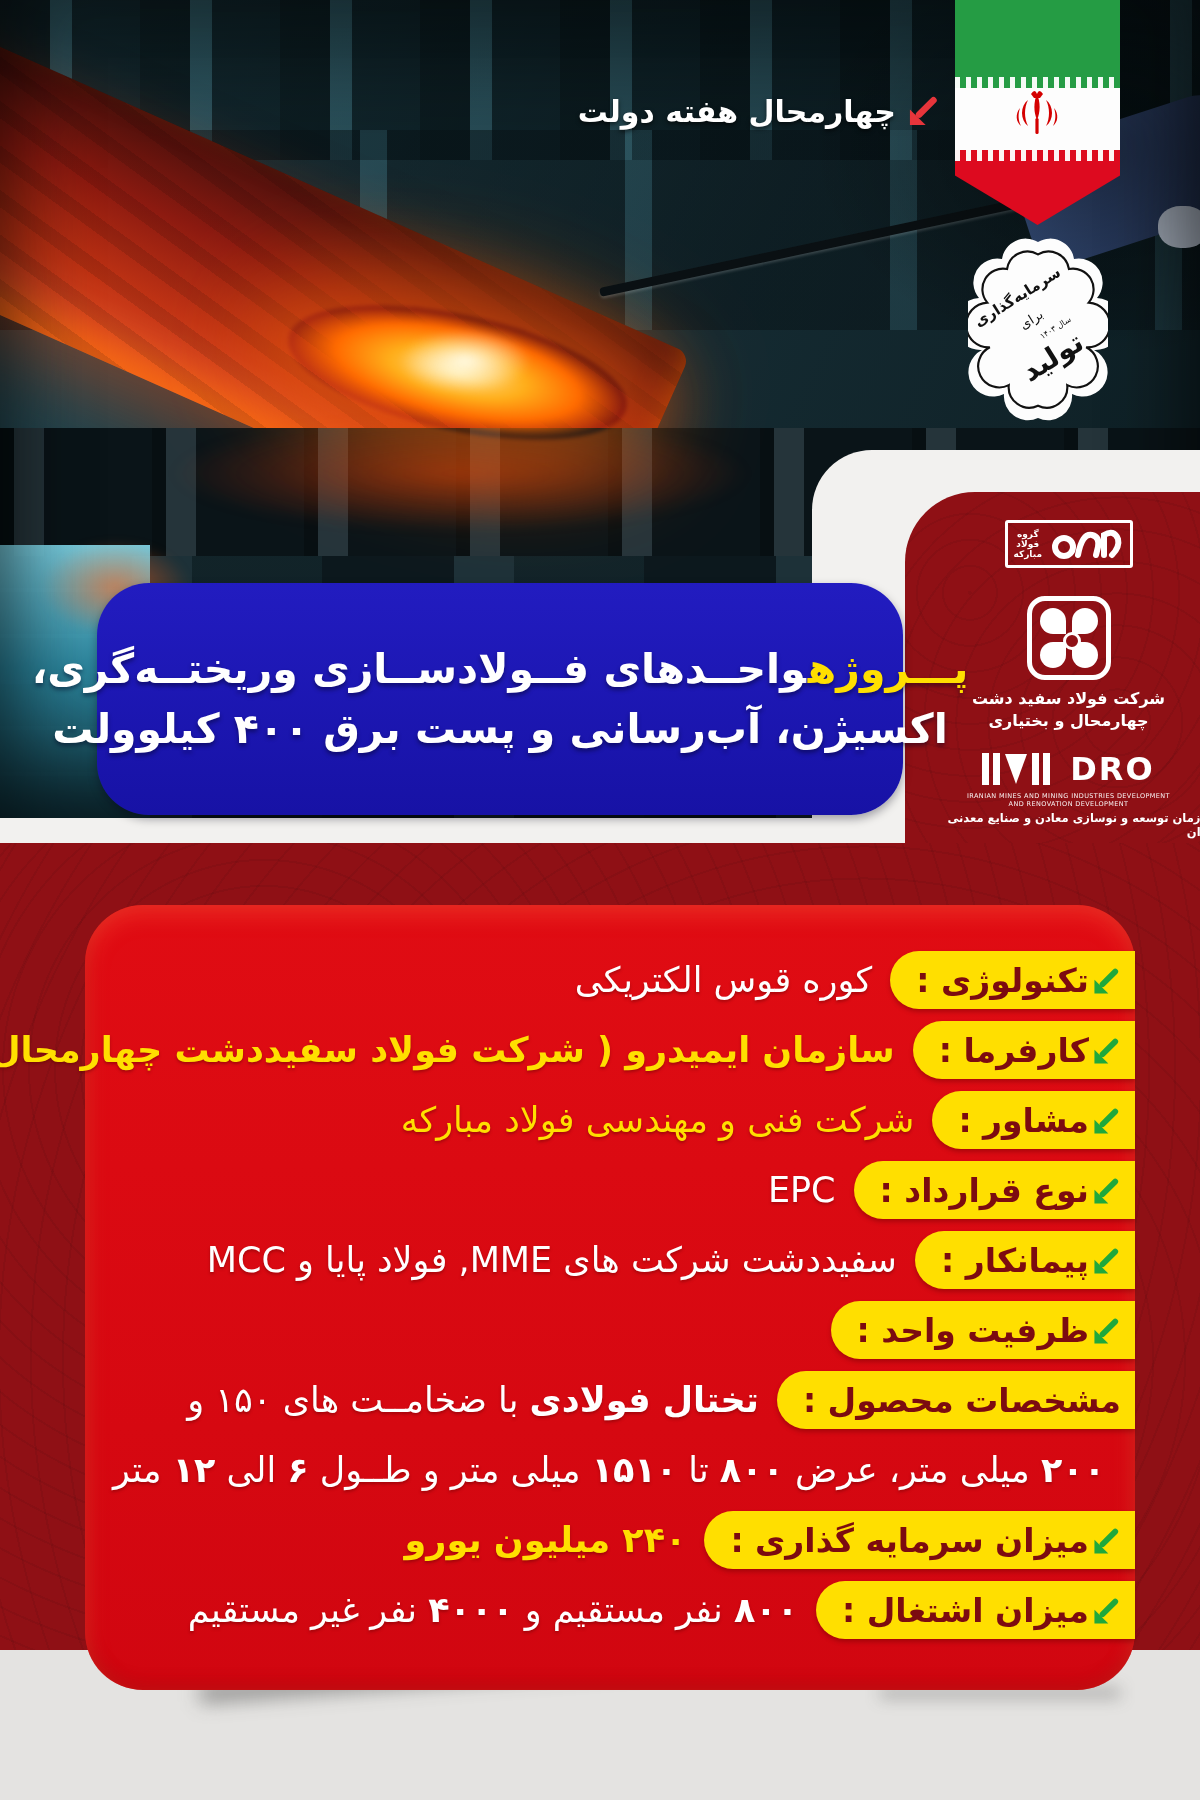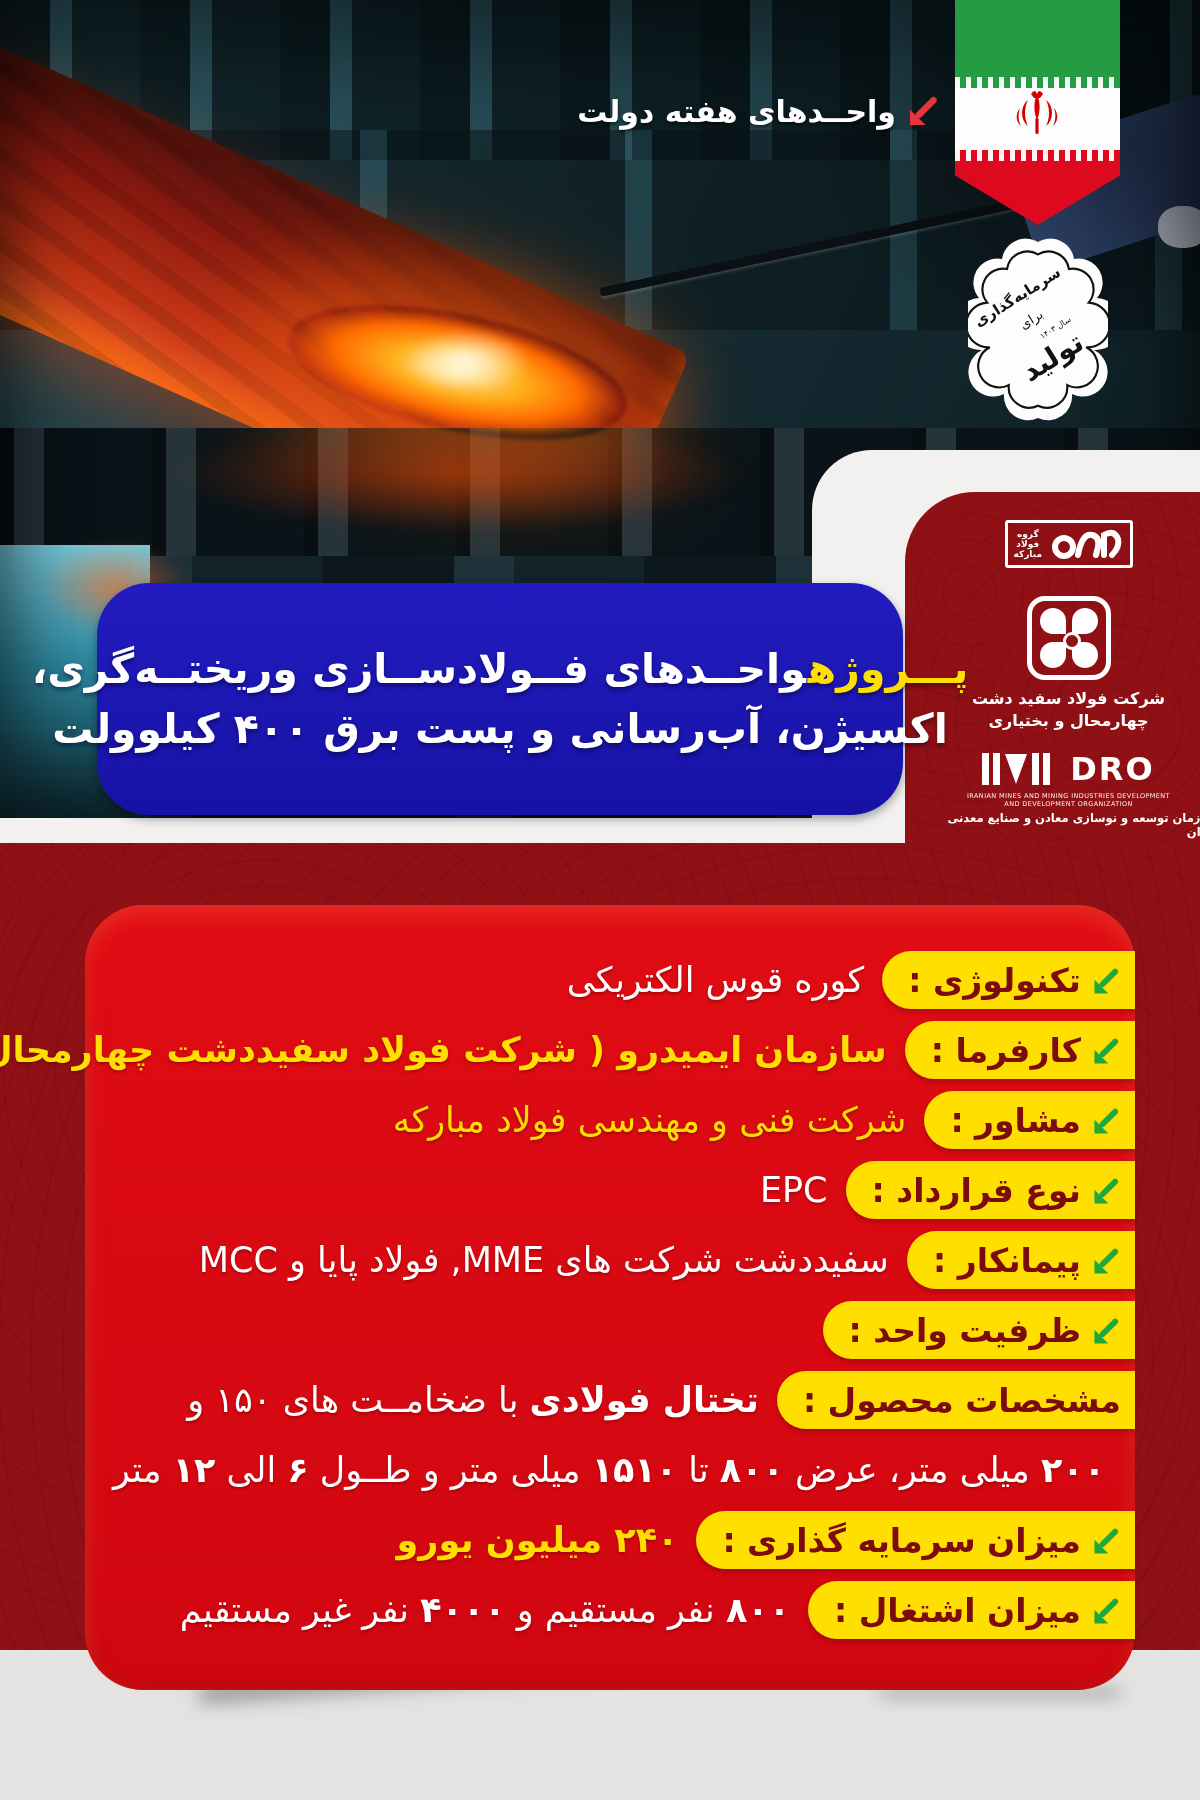--- a/index.html
+++ b/index.html
@@ -114,21 +114,21 @@
   #panel-shadow1{left:200px;top:1686px;width:740px;height:16px;background:rgba(40,40,40,.5);
     filter:blur(10px);transform:rotate(-4.5deg);transform-origin:left center;}
   #panel-shadow2{left:880px;top:1688px;width:240px;height:10px;background:rgba(60,60,60,.35);filter:blur(8px);}
   #red-panel{left:85px;top:905px;width:1050px;height:785px;border-radius:58px;
     background:linear-gradient(180deg,#e00c13,#d10610);
     box-shadow:inset 0 8px 22px rgba(255,90,60,.45), inset 0 -6px 16px rgba(120,0,0,.3);}
   #spec-rows{position:absolute;left:0;top:0;width:100%;height:100%;box-sizing:border-box;
     padding-top:46px;display:flex;flex-direction:column;gap:12px;direction:rtl;}
   .spec-row{display:flex;align-items:center;height:58px;flex:0 0 auto;}
   .spec-pill{height:58px;background:#ffdf00;border-radius:29px 0 0 29px;display:flex;align-items:center;
-    padding:0 14px 0 26px;gap:10px;box-shadow:0 3px 4px rgba(90,0,0,.35);}
+    padding:0 14px 0 26px;gap:2px;box-shadow:0 3px 4px rgba(90,0,0,.35);}
   .spec-label{font-size:33px;font-weight:800;color:#7c0b10;white-space:nowrap;}
   .check-icon{flex:0 0 auto;margin-top:4px;}
   .spec-value{margin-right:18px;font-size:35px;white-space:nowrap;text-shadow:0 2px 3px rgba(90,0,0,.4);}
   .spec-row.cont{padding-right:30px;}
   .spec-row.cont .spec-value{margin-right:0;}
   .seg{font-weight:400;}
   .seg-white{color:#ffffff;}
   .seg-yellow{color:#ffdf00;}
   .seg-normal{font-weight:600;}
   .seg-heavy{font-weight:900;text-align:right;}
@@ -188,21 +188,21 @@
       <div class="imidro">
         <div class="im-bar"></div>
           <div class="im-bar"></div>
         <div class="im-v"></div>
         <div class="im-bar"></div>
           <div class="im-bar"></div>
         <span class="im-dro">DRO</span>
       </div>
       <div class="im-en">
         <div>IRANIAN MINES AND MINING INDUSTRIES DEVELOPMENT</div>
-        <div>AND DEVELOPMENT ORGANIZATION</div>
+        <div>AND RENOVATION DEVELOPMENT</div>
       </div>
       <div class="im-fa">سازمان توسعه و نوسازی معادن و صنایع معدنی ایران</div>
       <div class="nisco">
         <div class="nisco-in">
             <div class="nisco-c"></div>
           </div>
       </div>
       <div class="nisco-cap">شرکت ملی فولاد ایران</div>
     </div>
   </div>
@@ -225,21 +225,21 @@
         <path d="M24 6 q4 -6 6 0 q2 -6 6 0 l-3 4 h-6 Z"></path>
       </g>
     </svg>
   </div>
 
   <div class="abs" id="gov-week">
     <svg width="34" height="34" viewBox="0 0 26 26">
       <path d="M21 4 L10 15" stroke="#e6353b" stroke-width="5" stroke-linecap="round"></path>
       <path d="M3 23 V11 L15 23 Z" fill="#e6353b"></path>
     </svg>
-    <span>واحــدهای هفته دولت</span>
+    <span>چهارمحال هفته دولت</span>
   </div>
 
   <svg class="abs" id="seal" viewBox="0 0 140 185">
     <path d="M70,4 A24,24 0 0 1 106,21 A24,24 0 0 1 129,60 A24,24 0 0 1 126,112 A24,24 0 0 1 104,156 A24,24 0 0 1 70,180 A24,24 0 0 1 36,156 A24,24 0 0 1 14,112 A24,24 0 0 1 11,60 A24,24 0 0 1 34,21 A24,24 0 0 1 70,4 Z" fill="#fdfdfd"></path>
     <path d="M70,4 A24,24 0 0 1 106,21 A24,24 0 0 1 129,60 A24,24 0 0 1 126,112 A24,24 0 0 1 104,156 A24,24 0 0 1 70,180 A24,24 0 0 1 36,156 A24,24 0 0 1 14,112 A24,24 0 0 1 11,60 A24,24 0 0 1 34,21 A24,24 0 0 1 70,4 Z" fill="none" stroke="#111" stroke-width="2.5" transform="translate(9.8,13) scale(0.86)"></path>
     <g transform="rotate(-32 70 92)" fill="#111" text-anchor="middle" font-family="DejaVu Sans, sans-serif">
       <text x="70" y="58" font-size="15" font-weight="bold">سرمایه‌گذاری</text>
       <text x="70" y="84" font-size="13">برای</text>
       <text x="86" y="102" font-size="8">سال ۱۴۰۳</text>
       <text x="68" y="132" font-size="28" font-weight="bold">تولید</text>

